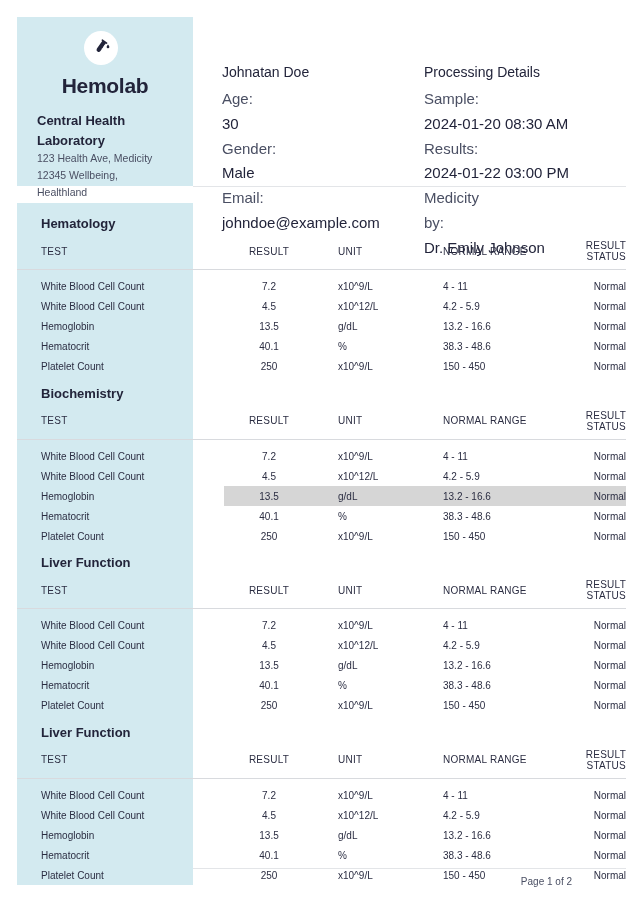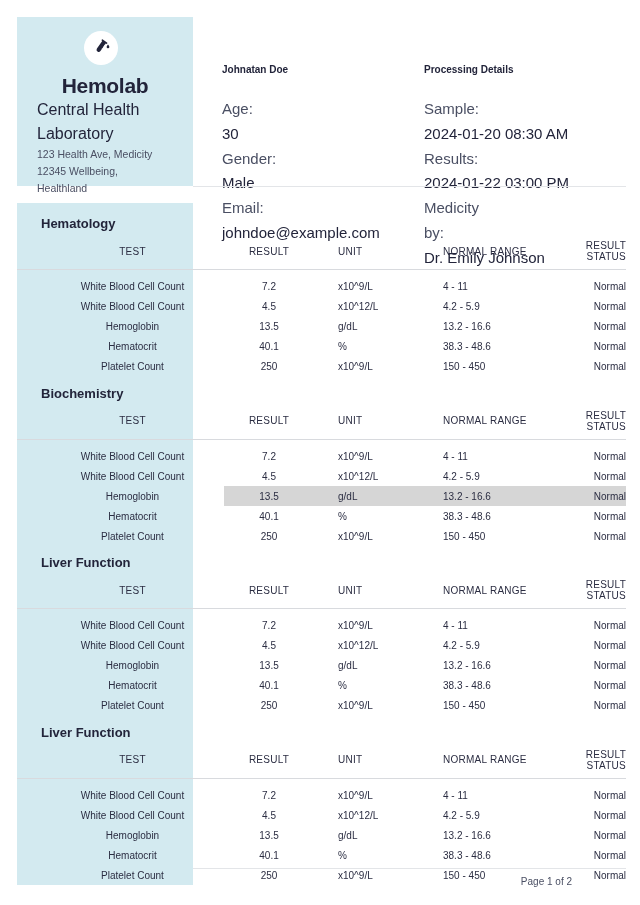--- a/index.html
+++ b/index.html
@@ -56,23 +56,23 @@
   .logo-circle svg { display: block; }
   .brand-name {
     margin-top: 9px;
     font-size: 21px;
     font-weight: bold;
     letter-spacing: -0.3px;
     text-align: center;
     color: #22243a;
   }
   .lab-name {
-    margin-top: 0;
-    font-size: 16px;
-    font-weight: normal;
+    margin-top: 13px;
+    font-size: 13px;
+    font-weight: bold;
     color: #22243a;
     line-height: 1.5;
   }
   .lab-addr {
     font-size: 10.5px;
     color: #4a4f63;
     line-height: 1.62;
   }
 
   
@@ -90,24 +90,24 @@
     letter-spacing: -0.4px;
     line-height: 1.1;
     margin: 0;
   }
   .meta-wrap {
     display: flex;
     margin-top: 14px;
   }
   .meta-col { width: 202px; }
   .meta-heading {
-    font-size: 10px;
-    font-weight: bold;
+    font-size: 14px;
+    font-weight: normal;
     color: #22243a;
-    margin-bottom: 22px;
+    margin-bottom: 7px;
   }
   .meta-row {
     display: flex;
     font-size: 15px;
     line-height: 1.65;
     flex-direction: column;
   }
   .meta-label {
     color: #4a4f63;
     flex: 0 0 auto;
@@ -167,21 +167,21 @@
   }
   table.results tr.first-data td { padding-top: 11px; }
 
   
   col.c-test   { width: 207px; }
   col.c-result { width: 90px;  }
   col.c-unit   { width: 106px; }
   col.c-range  { width: 131px; }
   col.c-status { width: 75px;  }
 
-  .col-test   { text-align: center;  padding-left: 24px !important; margin-top: 20px; }
+  .col-test   { text-align: left;  padding-left: 24px !important; margin-top: 20px; }
   .col-result { text-align: center; }
   .col-unit   { text-align: left;  padding-left: 24px !important; }
   .col-range  { text-align: left;  padding-left: 23px !important; }
   .col-status { text-align: right; }
 
   tr.highlight td { background: #d6d6d6; }
   tr.highlight td.col-test { background: transparent; }
 
   
   .footer-divider {

